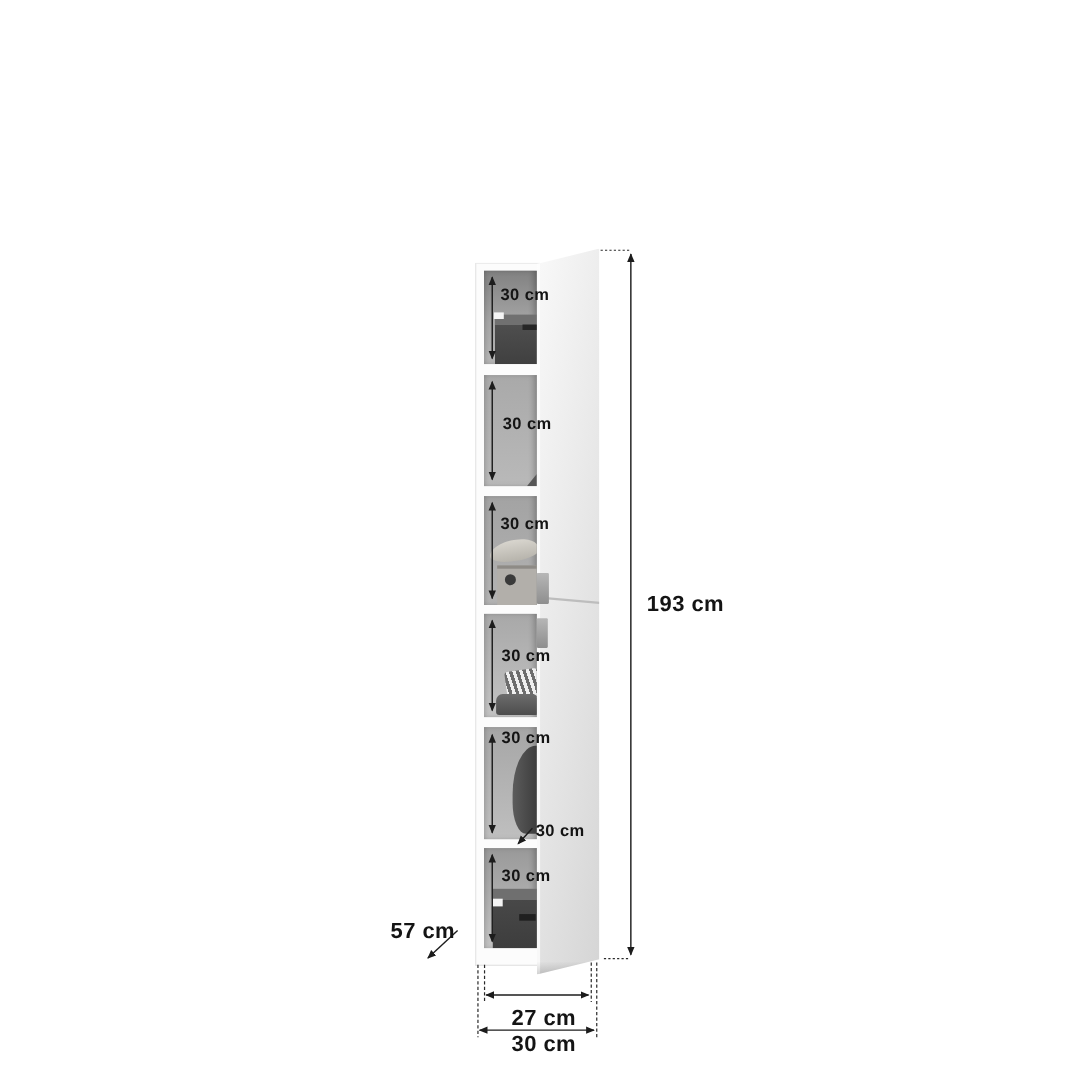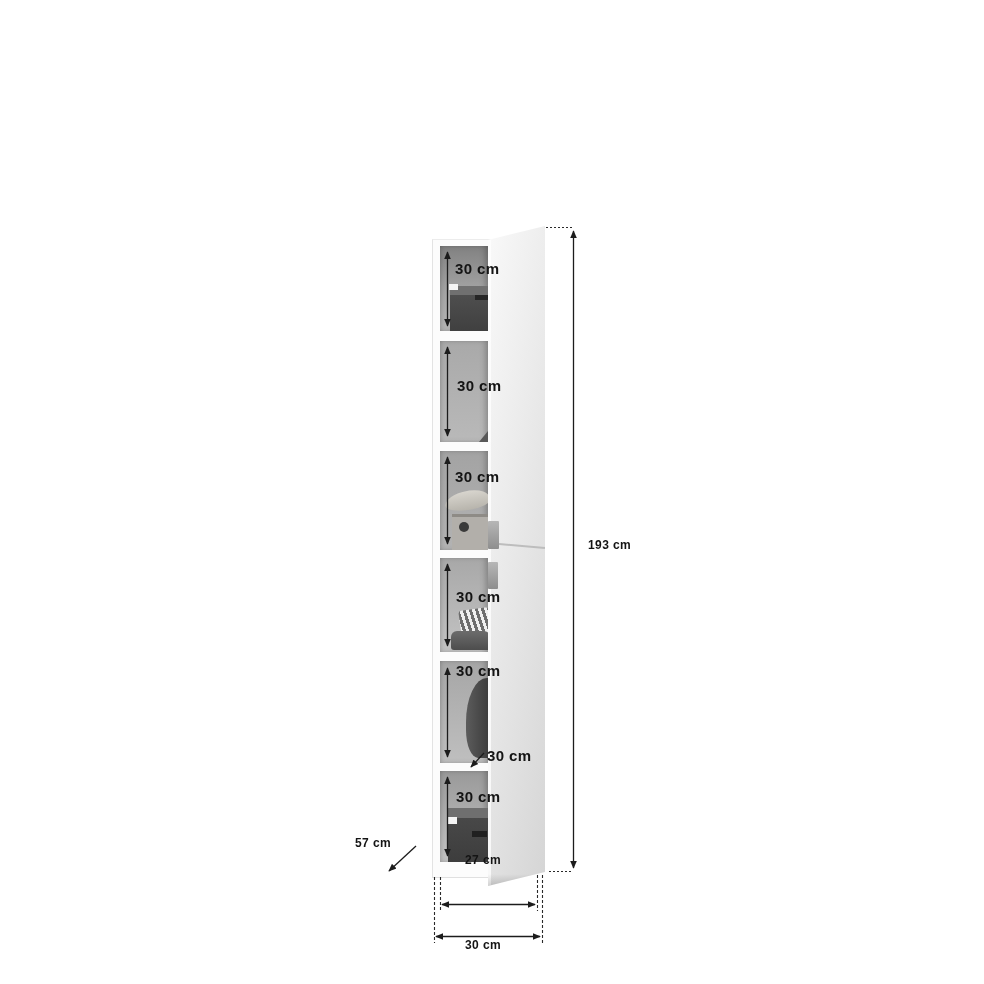--- a/index.html
+++ b/index.html
@@ -16,21 +16,21 @@
   .c4{top:558px;height:94px;background:linear-gradient(180deg,#a8a8a8,#c3c3c3);}
   .c5{top:661px;height:102px;background:linear-gradient(180deg,#a6a6a6,#bfbfbf);}
   .c6{top:771px;height:91px;background:linear-gradient(180deg,#999999,#c3c3c3);}
   .door{left:488px;top:226px;width:57px;height:660px;z-index:3;
         clip-path:polygon(0 14px,100% 0,100% 646px,0 100%);
         background:linear-gradient(100deg,#f9f9f9,#ebebeb 40%,#d5d5d5 100%);}
   .handle{background:linear-gradient(180deg,#b6b6b6,#8e8e8e);z-index:4;border-radius:1px;}
   .overlay{left:0;top:0;z-index:5;pointer-events:none;}
   .dim-label{position:absolute;font-weight:700;color:#141414;font-size:15px;
              letter-spacing:.4px;white-space:nowrap;z-index:6;line-height:1;}
-  .dim-label.lg{font-size:12px;}
+  .dim-label.lg{font-size:20px;}
 </style>
 </head>
 <body>
 
 <div class="canvas">
 
   <div class="abs body"></div>
 
   <div class="abs cell c1">
     <div class="abs" style="left:10px;top:40px;width:38px;height:45px;background:linear-gradient(180deg,#707070 0 9px,#4e4e4e 9px,#404040);">
@@ -104,17 +104,17 @@
   </svg>
 
   <div class="dim-label" style="left:455px;top:261px;">30 cm</div>
   <div class="dim-label" style="left:457px;top:378px;">30 cm</div>
   <div class="dim-label" style="left:455px;top:469px;">30 cm</div>
   <div class="dim-label" style="left:456px;top:589px;">30 cm</div>
   <div class="dim-label" style="left:456px;top:663px;">30 cm</div>
   <div class="dim-label" style="left:456px;top:789px;">30 cm</div>
   <div class="dim-label" style="left:487px;top:748px;">30 cm</div>
   <div class="dim-label lg" style="left:588px;top:539px;">193 cm</div>
-  <div class="dim-label lg" style="left:465px;top:854px;">27 cm</div>
+  <div class="dim-label lg" style="left:465px;top:916px;">27 cm</div>
   <div class="dim-label lg" style="left:465px;top:939px;">30 cm</div>
   <div class="dim-label lg" style="left:355px;top:837px;">57 cm</div>
 
 </div>
 
 </body></html>

